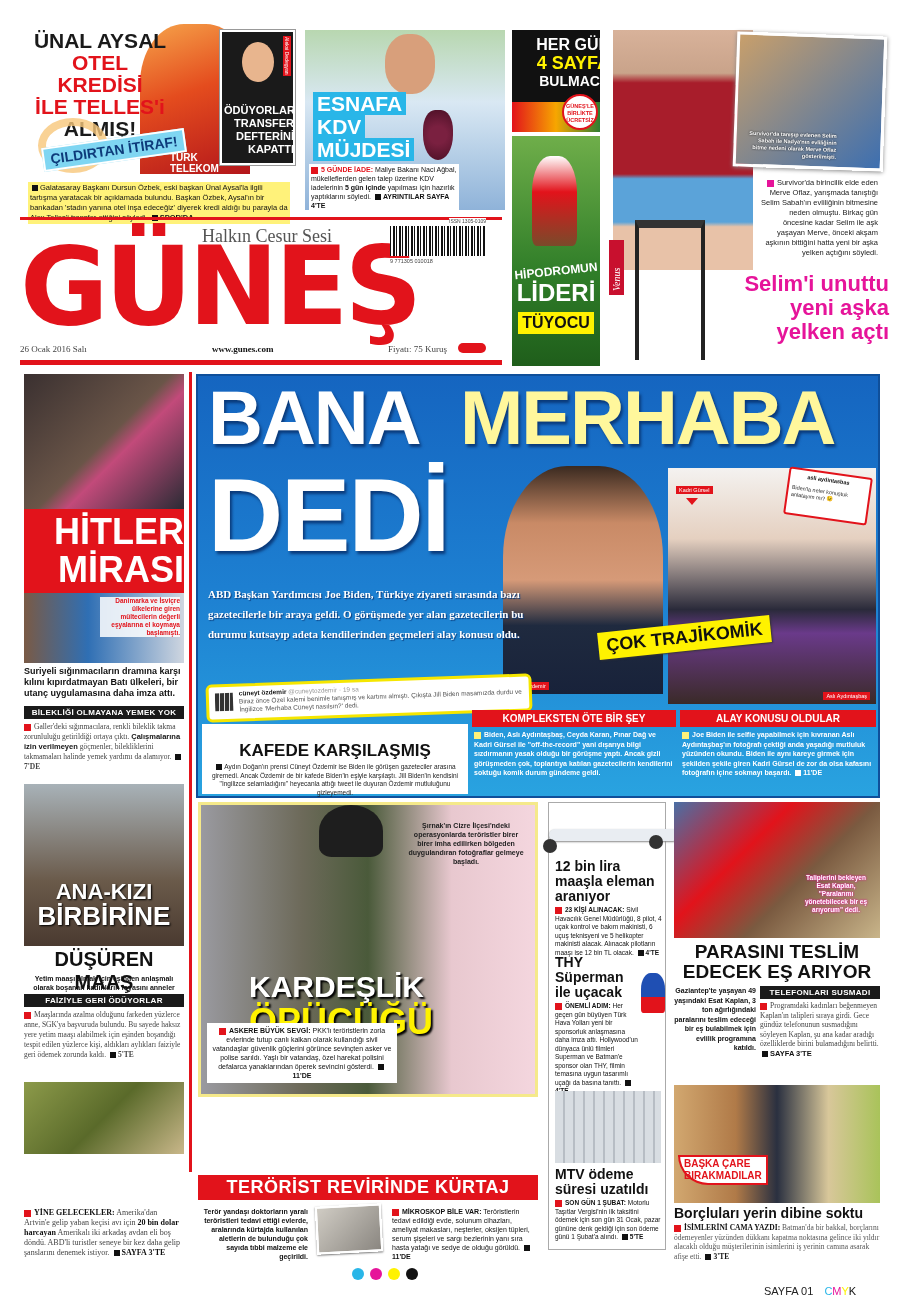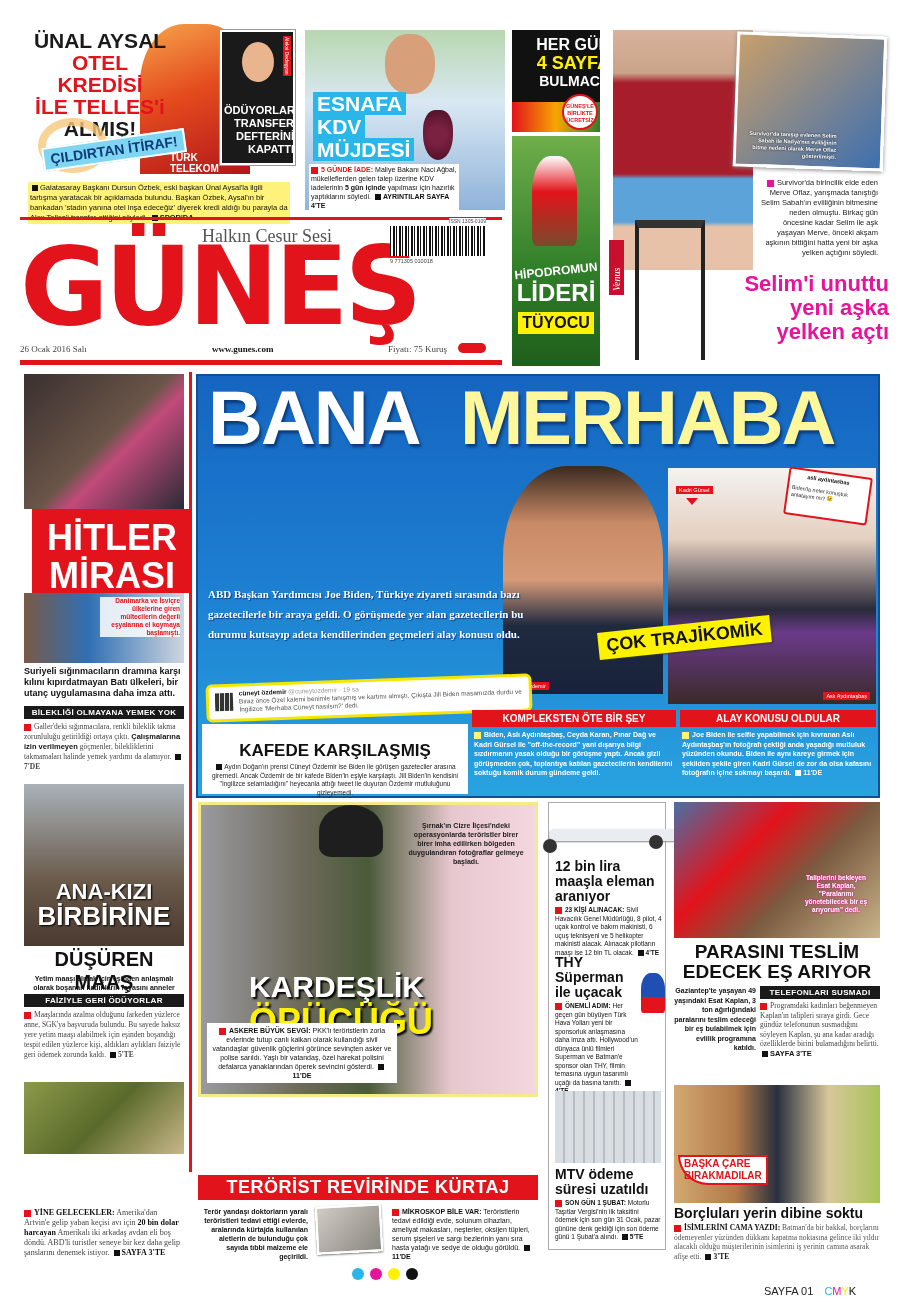--- a/index.html
+++ b/index.html
@@ -110,21 +110,21 @@
   <div class="abs" style="left:192px;top:122px;font-family:'Liberation Serif',serif;font-weight:bold;font-size:9px">www.gunes.com</div>
   <div class="abs" style="left:368px;top:122px;font-family:'Liberation Serif',serif;font-size:9px;color:#444">Fiyatı: 75 Kuruş</div>
   <div class="abs" style="left:438px;top:121px;width:28px;height:10px;background:#e2131b;border-radius:5px"></div>
 </div>
 <div class="abs redbar" style="left:20px;top:360px;width:482px;height:5px"></div>
 
 <div class="vline" style="left:189px;top:372px;height:800px"></div>
 
 <div class="abs" style="left:24px;top:374px;width:160px;height:400px">
   <div class="abs photo" style="left:0;top:0;width:160px;height:135px;background:linear-gradient(135deg,#3a3030,#6a5548 50%,#c24a7a 60%,#2b2b35)"></div>
-  <div class="abs" style="left:8px;top:135px;width:160px;height:84px;background:#e2131b;color:#fff;font-weight:bold;text-align:center;font-size:36px;line-height:38px;padding-top:10px">
+  <div class="abs" style="left:0;top:135px;width:160px;height:84px;background:#e2131b;color:#fff;font-weight:bold;text-align:right;font-size:36px;line-height:38px;padding-top:4px">
     <div>HİTLER</div>
     <div>MİRASI</div>
   </div>
   <div class="abs photo" style="left:0;top:219px;width:160px;height:70px;background:linear-gradient(90deg,#7a5a45,#2f6fb4 40%,#cfd6e0)">
     <div class="abs" style="right:4px;top:4px;width:80px;text-align:right;color:#e2131b;font-weight:bold;font-size:6.5px;line-height:8px;background:rgba(255,255,255,0.85)">Danimarka ve İsviçre ülkelerine giren mültecilerin değerli eşyalarına el koymaya başlamıştı.</div>
   </div>
   <div class="abs" style="left:0;top:292px;width:160px;font-weight:bold;font-size:9px;line-height:11px">Suriyeli sığınmacıların dramına karşı kılını kıpırdatmayan Batı ülkeleri, bir utanç uygulamasına daha imza attı.</div>
   <div class="abs bar-black" style="left:0;top:332px;width:160px;font-size:8px">BİLEKLİĞİ OLMAYANA YEMEK YOK</div>
   <div class="abs" style="left:0;top:348px;width:160px;font-family:'Liberation Serif',serif;font-size:7.5px;line-height:10px;color:#444">
     <span class="sq"></span><span>Galler'deki sığınmacılara, renkli bileklik takma zorunluluğu getirildiği ortaya çıktı.</span>
@@ -157,20 +157,21 @@
     <span>Amerika'dan Artvin'e gelip yaban keçisi avı için</span>
     <b style="color:#111">20 bin dolar harcayan</b>
     <span>Amerikalı iki arkadaş avdan eli boş döndü. ABD'li turistler seneye bir kez daha gelip şanslarını denemek istiyor.</span>
     <span class="sqk"></span><b style="color:#111">SAYFA 3'TE</b>
   </div>
 </div>
 
 <div class="abs" style="left:196px;top:374px;width:684px;height:424px;background:linear-gradient(180deg,#1565c0 0%,#1d7fd1 50%,#29a3e0 100%);border:2px solid #0f4f9a">
   <div class="abs" style="left:10px;top:0;font-weight:bold;font-size:76px;line-height:84px;color:#fff;letter-spacing:-2px;text-shadow:2px 3px 3px #0a3a7a">BANA</div>
   <div class="abs" style="left:262px;top:0;font-weight:bold;font-size:76px;line-height:84px;color:#fff79c;letter-spacing:-2px;text-shadow:2px 3px 3px #0a3a7a">MERHABA</div>
+  <div class="abs" style="left:10px;top:84px;font-weight:bold;font-size:104px;line-height:110px;color:#fff;letter-spacing:-2px;text-shadow:2px 3px 3px #0a3a7a">DEDİ</div>
 
   <div class="abs" style="left:305px;top:90px;width:160px;height:228px;background:linear-gradient(180deg,#3a2a20 0%,#c98a66 25%,#d69a78 50%,#1f2a3f 70%,#18223a 100%);border-radius:40% 40% 0 0">
     <div class="abs" style="left:0;bottom:4px;background:#e2131b;color:#fff;font-size:5.5px;padding:1px 3px">Cüneyt Özdemir</div>
   </div>
   <div class="abs" style="left:470px;top:92px;width:208px;height:236px;background:linear-gradient(180deg,#f4f2f0 0%,#e5d0c0 30%,#2a2a3a 60%,#6a3a8a 70%,#3a2a28 100%)">
     <div class="abs" style="left:8px;top:18px;background:#e2131b;color:#fff;font-size:5.5px;padding:1px 3px">Kadri Gürsel</div>
     <div class="abs" style="left:18px;top:30px;width:0;height:0;border-left:6px solid transparent;border-right:6px solid transparent;border-top:7px solid #e2131b"></div>
     <div class="abs" style="right:6px;bottom:4px;background:#e2131b;color:#fff;font-size:5.5px;padding:1px 3px">Aslı Aydıntaşbaş</div>
   </div>
   <div class="abs" style="left:588px;top:96px;width:84px;height:48px;background:#fff;border:2px solid #e2131b;border-radius:3px;transform:rotate(8deg);padding:3px;font-size:5.5px;line-height:7px">

